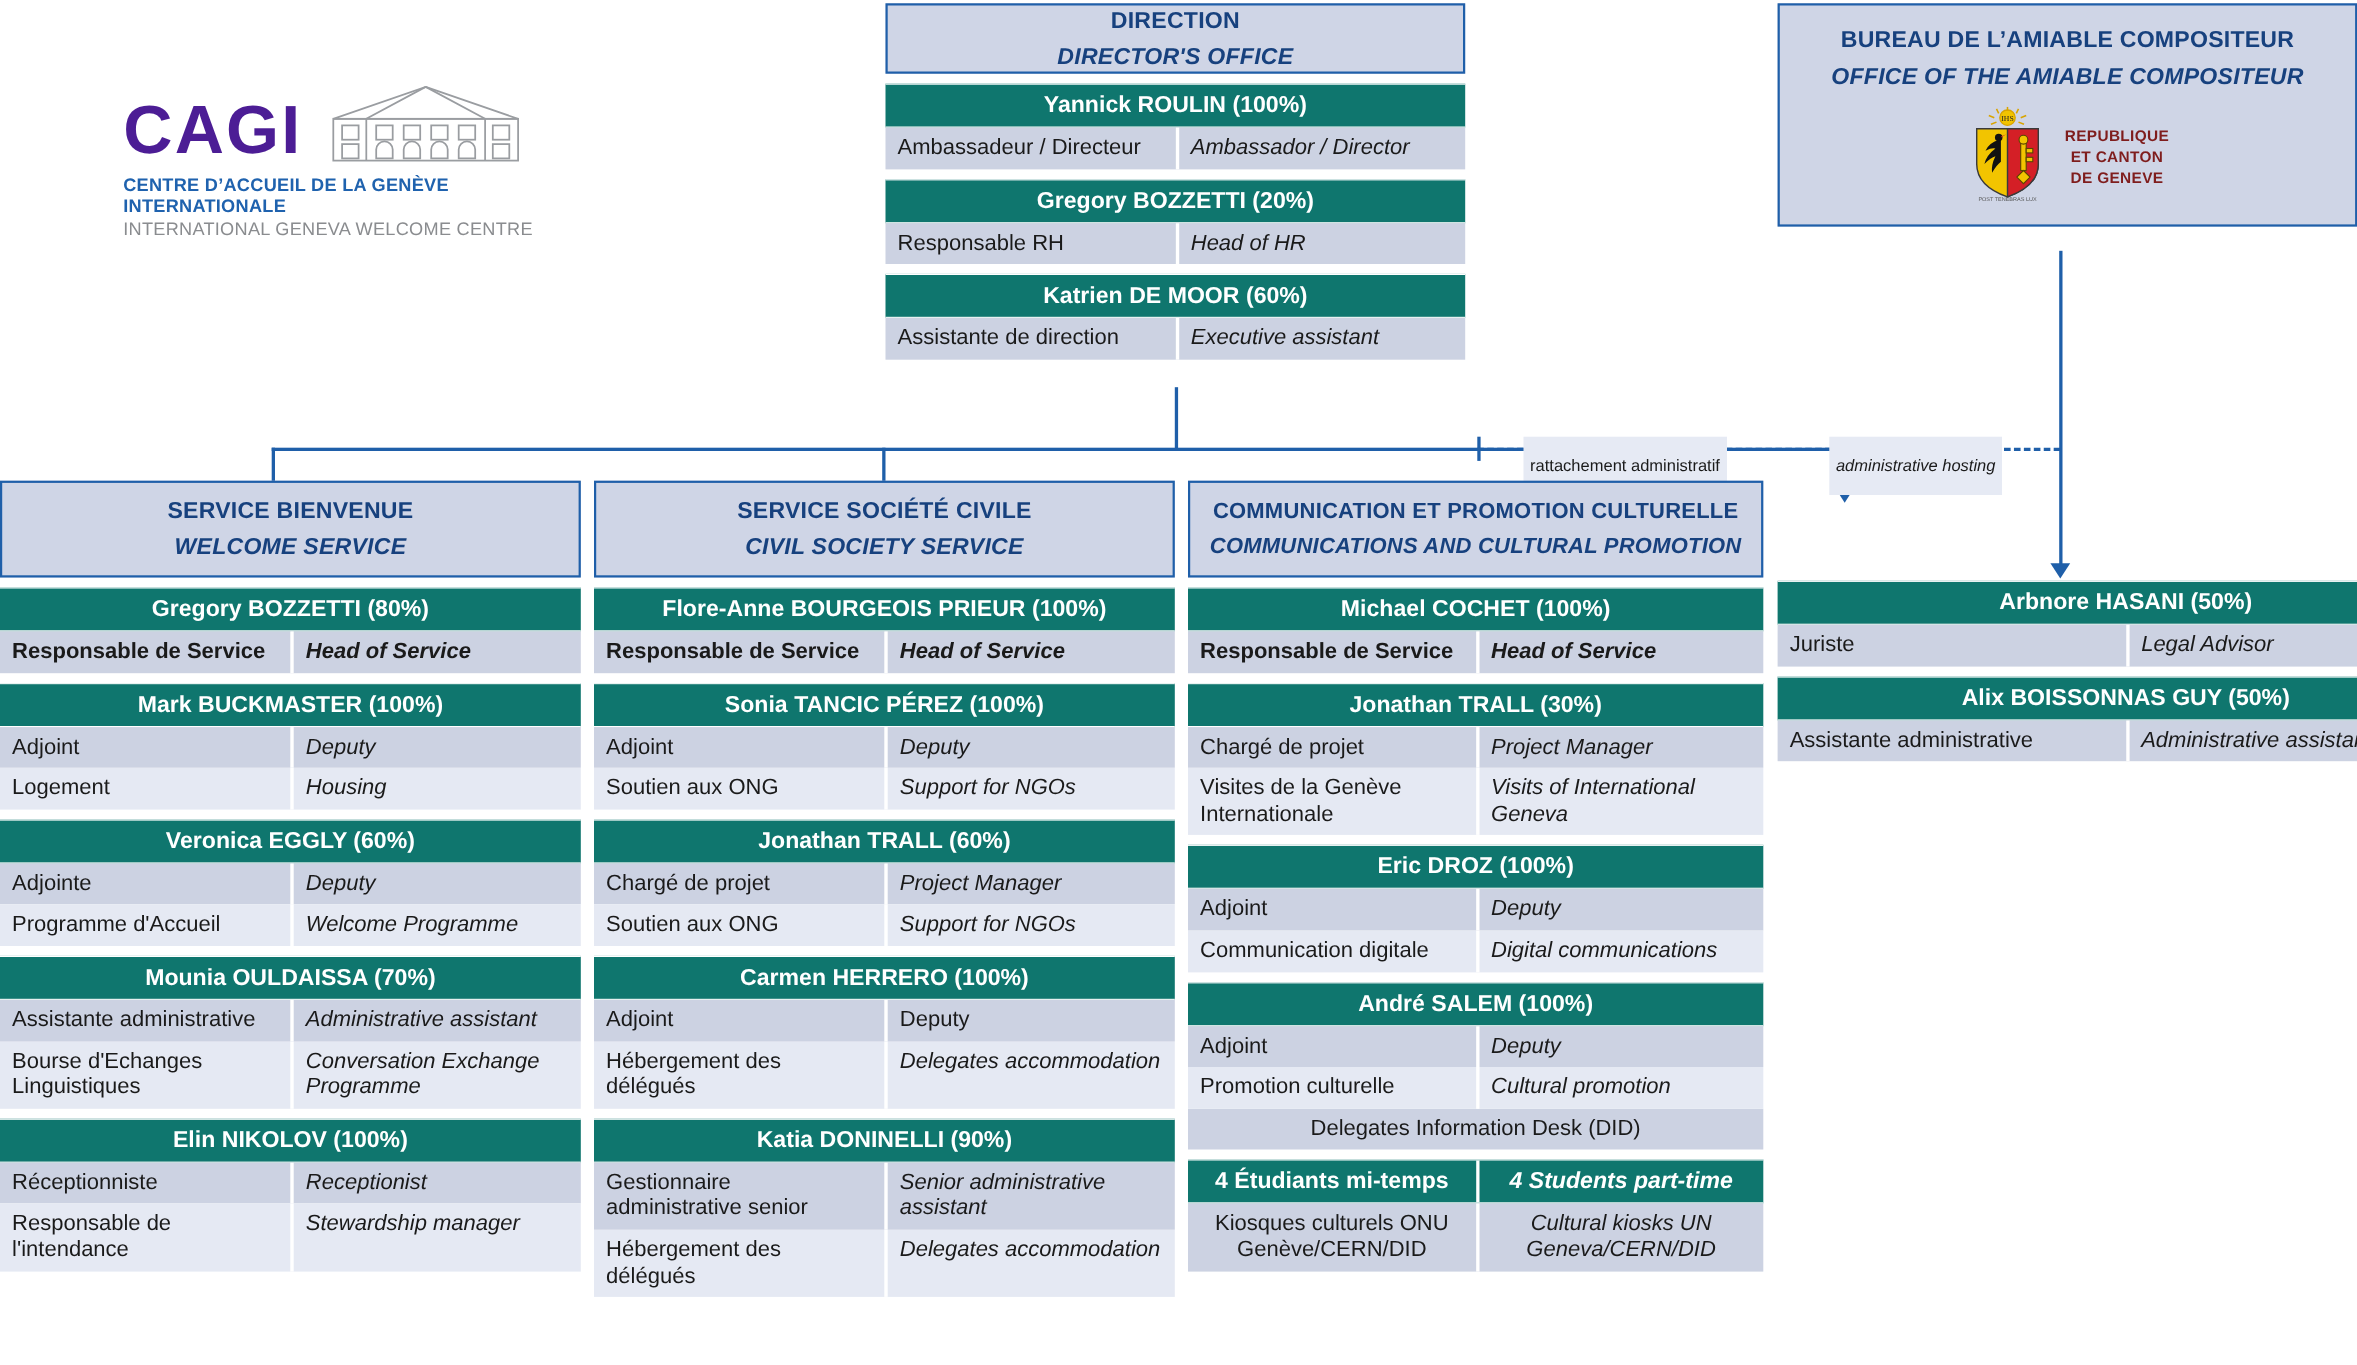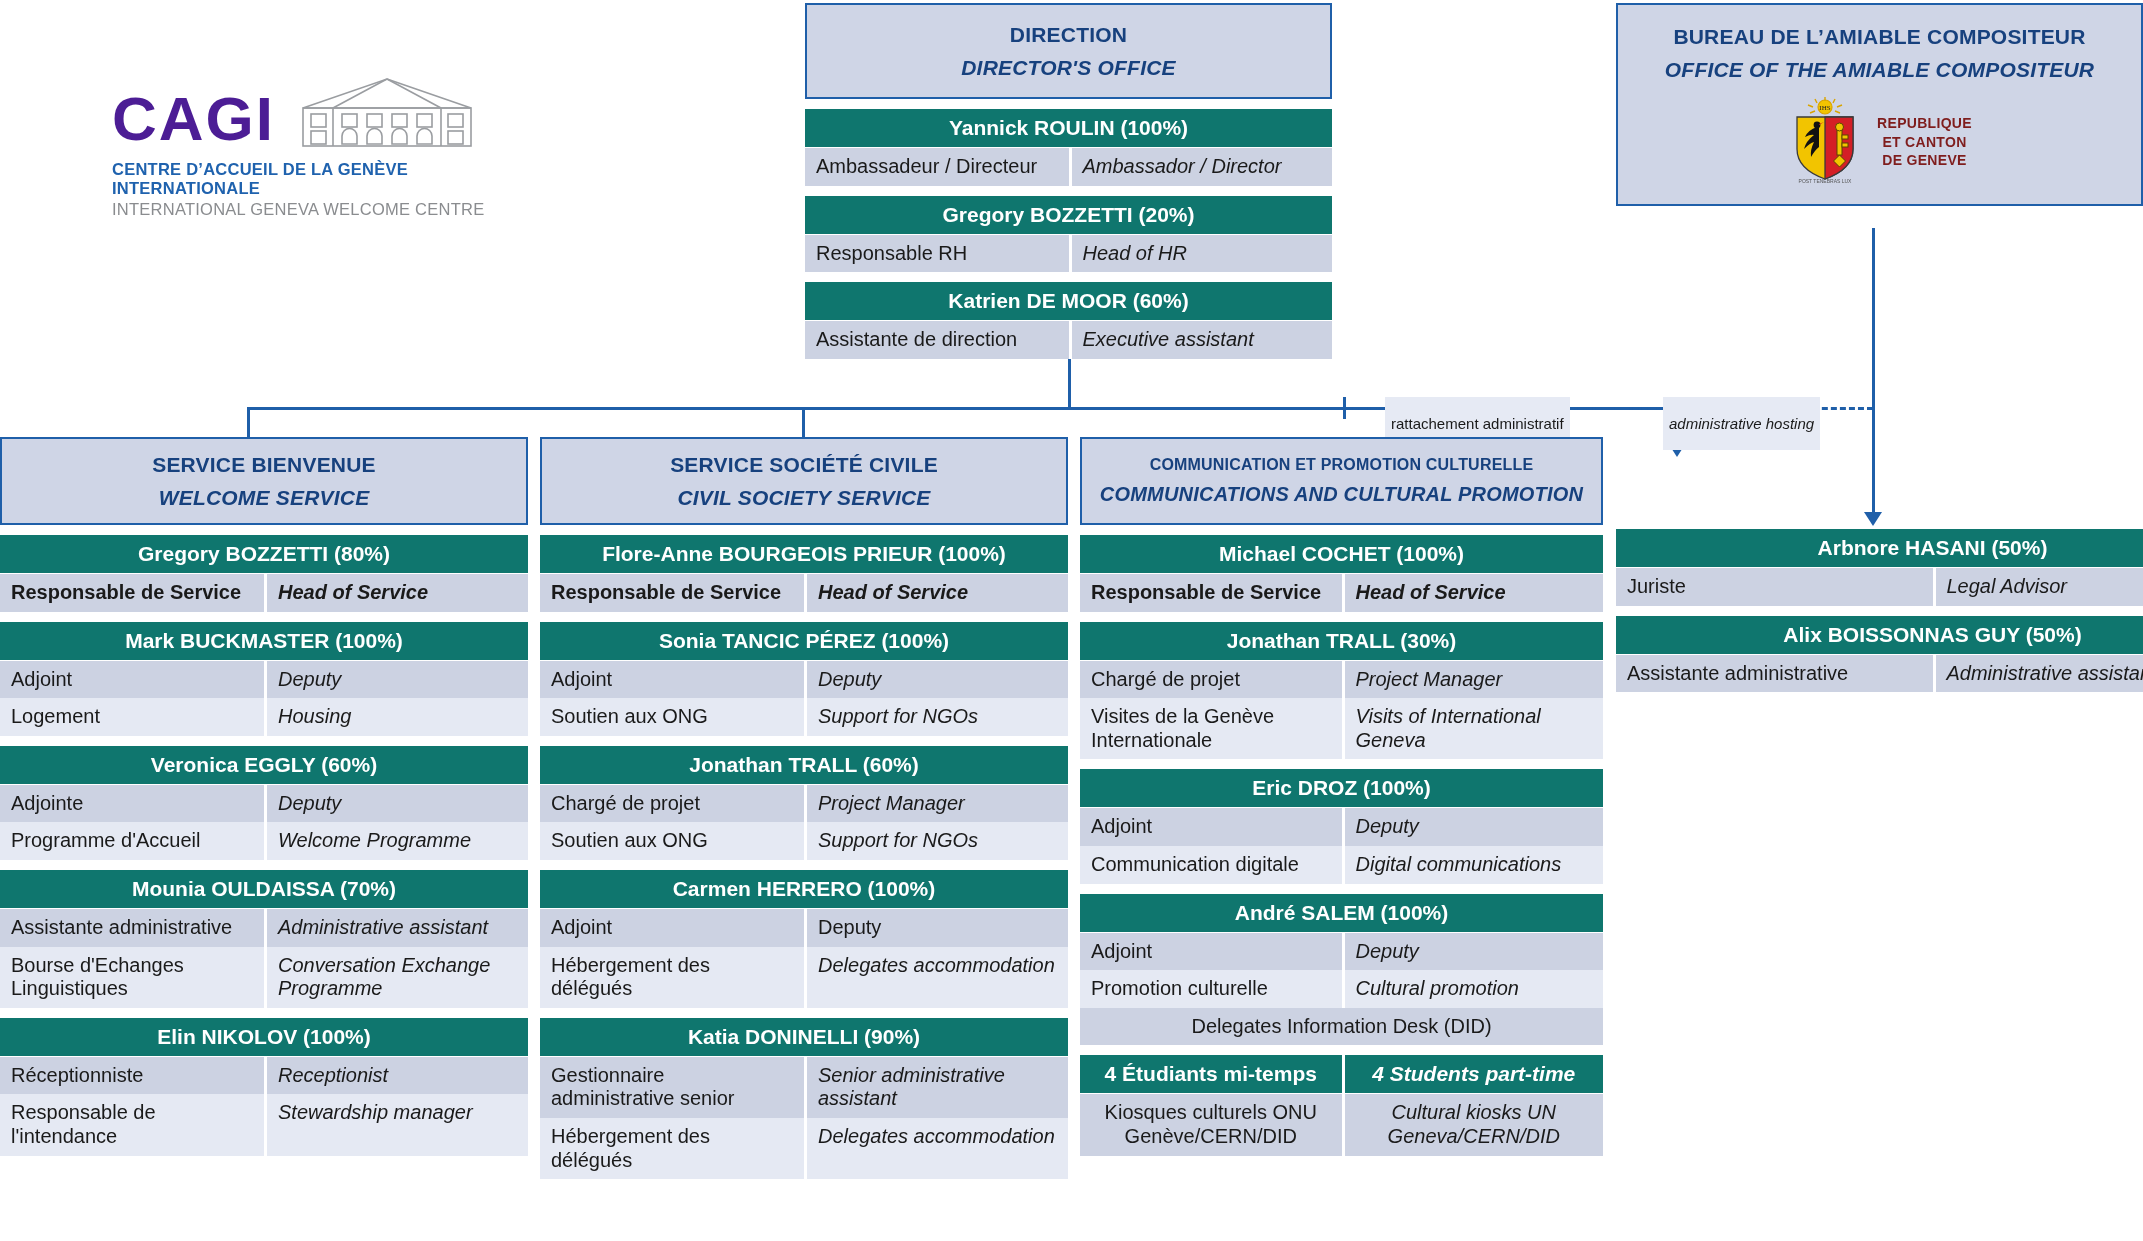--- a/index.html
+++ b/index.html
@@ -119,21 +119,21 @@
 
 <div class="dashed" style="left:1343px;top:407px;width:530px;"></div>
 <div class="tick" style="left:1343px;top:397px;"></div>
 <div class="dashlabel" style="left:1385px;top:397px;">rattachement administratif</div>
 <div class="dashlabel en" style="left:1663px;top:397px;">administrative hosting</div>
 
 <div class="vline" style="left:1872px;top:228px;height:292px;"></div>
 <div class="arrow" style="left:1864px;top:512px;"></div>
 
 <div class="col" style="left:805px;top:3px;width:527px;">
-  <div class="hdrbox" style="height:96px;">
+  <div class="hdrbox" style="height:64px;">
     <div class="fr">DIRECTION</div>
     <div class="en">DIRECTOR'S OFFICE</div>
   </div>
   <div class="spacer"></div>
 
   <div class="namebar">Yannick ROULIN (100%)</div>
   <div class="row shade-a">
     <div class="fr">Ambassadeur / Directeur</div>
     <div class="en">Ambassador / Director</div>
   </div>
@@ -324,21 +324,21 @@
     <div class="en">Senior administrative assistant</div>
   </div>
   <div class="row shade-b">
     <div class="fr">Hébergement des délégués</div>
     <div class="en">Delegates accommodation</div>
   </div>
 </div>
 
 <div class="col" style="left:1080px;top:437px;width:523px;">
   <div class="hdrbox" style="height:88px;">
-    <div class="fr" style="font-size:16px;">COMMUNICATION ET PROMOTION CULTURELLE</div>
+    <div class="fr" style="font-size:20px;">COMMUNICATION ET PROMOTION CULTURELLE</div>
     <div class="en" style="font-size:20px;">COMMUNICATIONS AND CULTURAL PROMOTION</div>
   </div>
   <div class="spacer"></div>
 
   <div class="namebar">Michael COCHET (100%)</div>
   <div class="row shade-a bold">
     <div class="fr">Responsable de Service</div>
     <div class="en">Head of Service</div>
   </div>
   <div class="spacer"></div>

